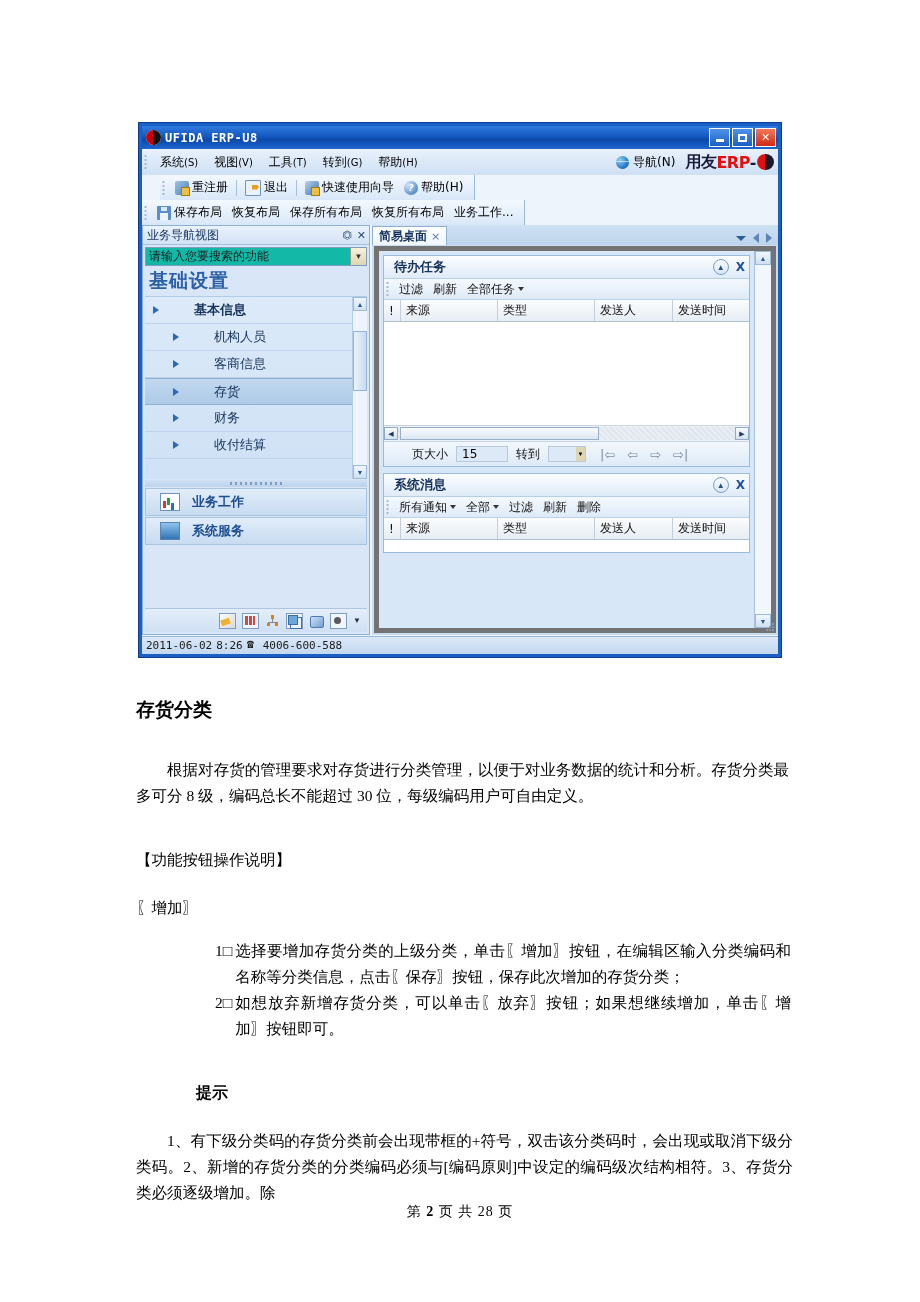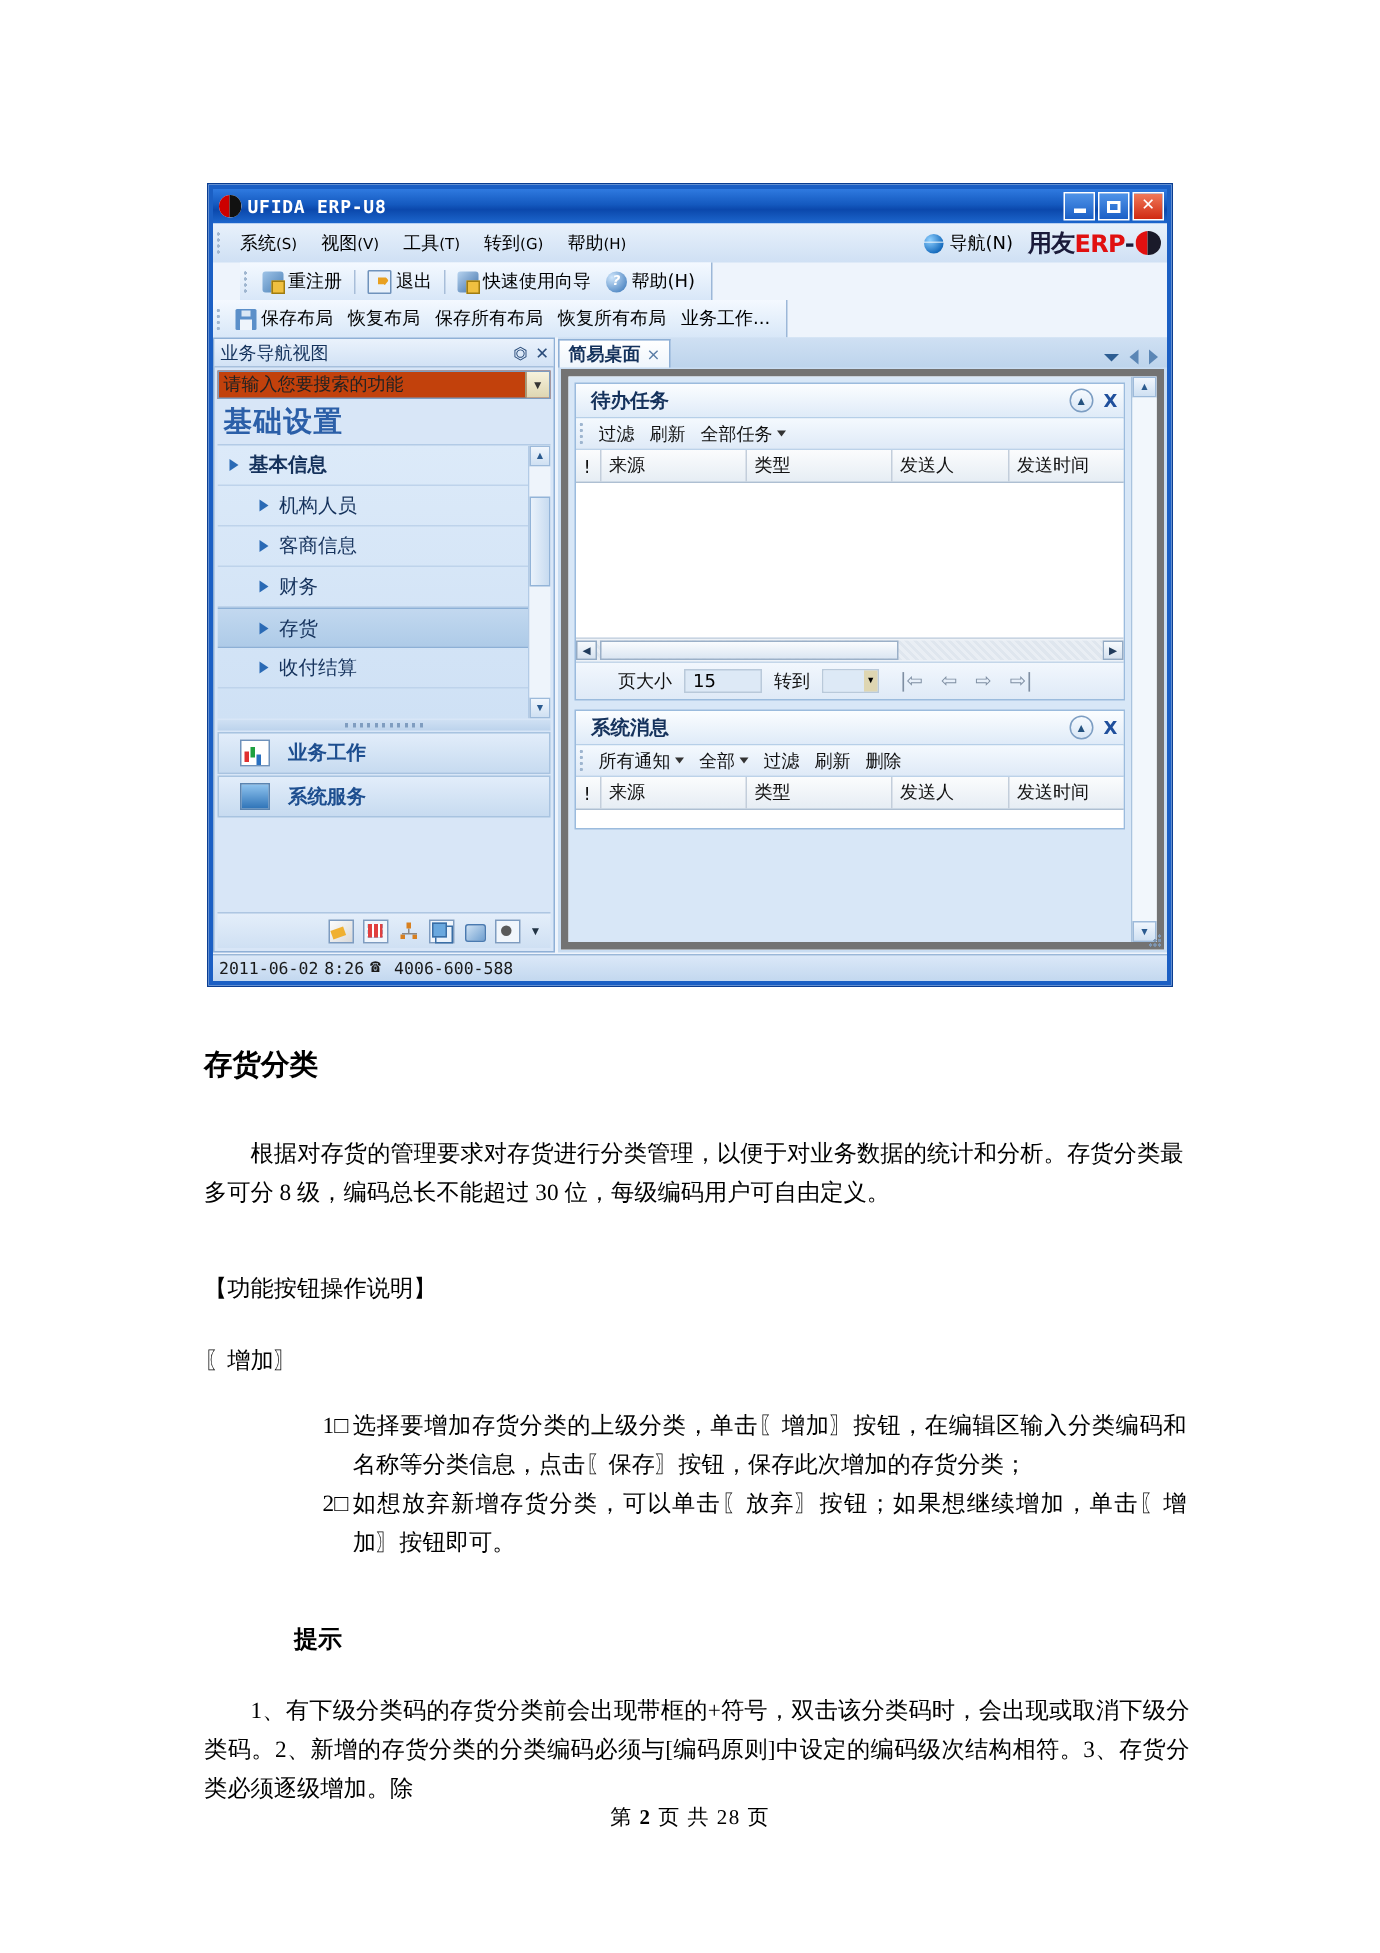--- a/index.html
+++ b/index.html
@@ -210,21 +210,21 @@
     padding: 0 3px 0 4px;
     background: linear-gradient(to bottom,#eaf2fc,#d2e2f5);
     border-bottom: 1px solid #a7c0dd;
     font-size: 12px; color:#14325c;
     font-family: "DejaVu Sans","Liberation Sans",sans-serif;
   }
   .dock-head-actions { margin-left:auto; display:flex; align-items:center; gap:5px; font-size:11px; color:#2a4c7a;}
   .pin-icon { font-size: 11px; color:#2a4c7a; font-weight:bold; }
   .search-row {
     height: 19px; margin: 2px 2px 0 2px;
-    background:#c2410c; border:1px solid #7d9cc0;
+    background:#14b8a6; border:1px solid #7d9cc0;
     display:flex; align-items:center;
     box-sizing:border-box;
   }
   .search-input-txt {
     flex:1; font-size:12px; color:#222; padding-left:3px;
     font-family:"DejaVu Sans","Liberation Sans",sans-serif;
     white-space:nowrap; overflow:hidden;
   }
   .search-drop {
     width:15px; height:17px; background:linear-gradient(to bottom,#f6f2dc,#ded6b2);
@@ -245,20 +245,21 @@
     height: 182px;
     overflow: hidden;
   }
   .tree-rows { position:absolute; left:0; top:0; right:15px; }
   .tnode {
     height: 27px; display:flex; align-items:center;
     border-bottom: 1px solid #bed3eb;
     font-size: 13px; color:#15325c;
     font-family:Liberation Mono, monospace;
     box-sizing:border-box;
+    gap:28px;
   }
   .tnode.lvl1 { padding-left: 8px; font-weight:bold; }
   .tnode.lvl2 { padding-left: 28px; }
   .tnode.sel { background: linear-gradient(to bottom,#c2d8ef,#aecbe8); border-top:1px solid #8db0d6; border-bottom:1px solid #8db0d6;}
   .arrow-r { width:0;height:0;border-left:6px solid #2a6ab5;border-top:4px solid transparent;border-bottom:4px solid transparent;margin-right:7px;flex:none;}
   .arrow-d { width:0;height:0;border-top:6px solid #2a6ab5;border-left:4px solid transparent;border-right:4px solid transparent;margin-right:7px;flex:none;}
   .tree-sb {
     position:absolute; right:0; top:0; width:14px; bottom:0;
     background:#e5eef8; border-left:1px solid #b3cbe6;
     display:flex;flex-direction:column;
@@ -594,27 +595,27 @@
             <span>基本信息</span>
           </div>
           <div class="tnode lvl2">
             <i class="arrow-r"></i>
             <span>机构人员</span>
           </div>
           <div class="tnode lvl2">
             <i class="arrow-r"></i>
             <span>客商信息</span>
           </div>
+          <div class="tnode lvl2 sel">
+            <i class="arrow-r"></i>
+            <span>存货</span>
+          </div>
           <div class="tnode lvl2">
             <i class="arrow-r"></i>
             <span>财务</span>
-          </div>
-          <div class="tnode lvl2 sel">
-            <i class="arrow-r"></i>
-            <span>存货</span>
           </div>
           <div class="tnode lvl2">
             <i class="arrow-r"></i>
             <span>收付结算</span>
           </div>
         </div>
         <div class="tree-sb">
           <div class="sb-btn">▲</div>
           <div class="sb-track">
             <div class="sb-thumb"></div>

